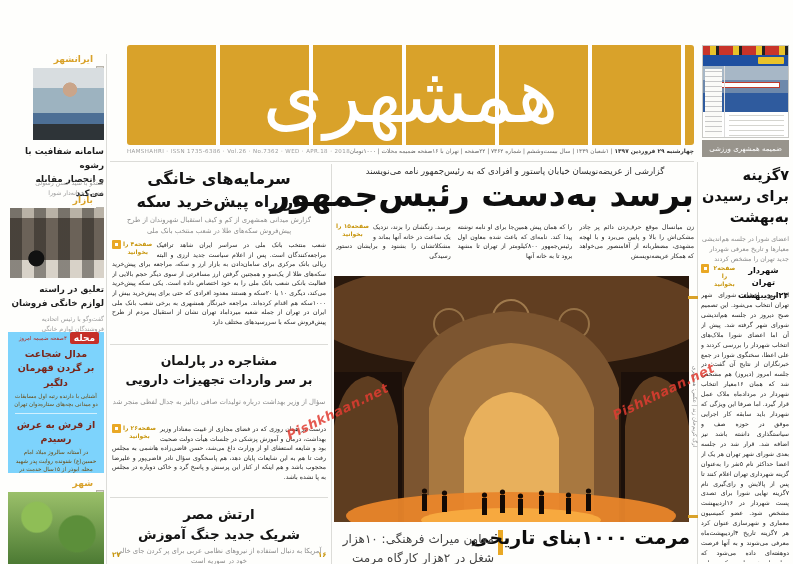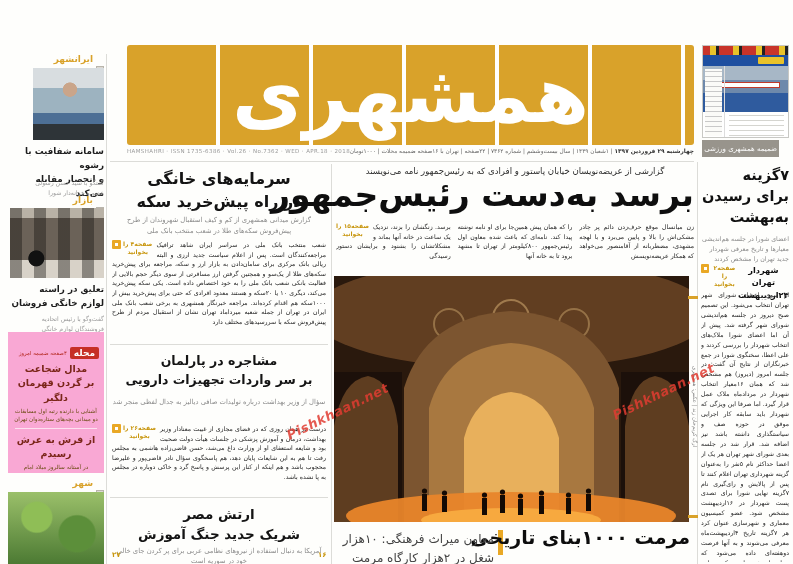--- a/index.html
+++ b/index.html
@@ -10,21 +10,21 @@
   .pre { white-space:pre-line; }
   .hline { height:1px; background:#dcdcd8; }
   .vline { width:1px; background:#dcdcd8; }
 
   
   .logo { left:127px; top:45px; width:567px; height:100px;
     background:
       repeating-linear-gradient(90deg, rgba(255,255,255,0) 0 89px, #ffffff 89px 93px),
       #d9a22a;
     border-radius:3px; display:flex; align-items:center; justify-content:center;
-    color:#fff; font-size:78px; font-weight:bold; letter-spacing:2px; overflow:hidden; }
+    color:#fff; font-size:78px; font-weight:normal; letter-spacing:2px; overflow:hidden; }
   .meta-en { left:127px; top:148px; width:300px; font-size:5.5px; color:#9a9a9a; letter-spacing:.4px; direction:ltr; }
   .dateline { left:300px; top:148px; width:394px; font-size:5.8px; color:#666; text-align:right; }
   .dateline b { color:#333; }
 
   
   .kicker { left:336px; top:166px; width:358px; font-size:8.6px; color:#2b2b2b; text-align:center; }
   .mainhead { left:334px; top:175px; width:360px; font-size:33px; font-weight:bold; color:#0e0e0e;
     text-align:right; white-space:nowrap; letter-spacing:-1px; }
   .leadcols { left:336px; top:222px; width:358px; height:50px; display:grid;
     grid-template-columns:repeat(3,1fr); gap:7px; direction:rtl; font-size:6.2px;
@@ -46,21 +46,21 @@
   .thumb { left:702px; top:45px; width:87px; height:93px; border:1px solid #c8c8c4; background:#fff; overflow:hidden; position:absolute; }
   .t-strip1 { height:9px; background:repeating-linear-gradient(90deg,#c8342a 0 7px,#e8c22a 7px 13px,#222 13px 16px,#c8342a 16px 23px); }
   .t-strip2 { height:11px; background:#1e4fa0; position:relative; }
   .t-strip2::after { content:""; position:absolute; right:4px; top:2px; width:26px; height:7px; background:#e8c22a; border-radius:1px; }
   .t-photo { height:46px; background:linear-gradient(180deg,#a7b7c6 0 30%,#6e89ab 30% 58%,#2f5b9e 58% 100%); position:relative; }
   .t-cap { position:absolute; left:8px; top:16px; right:8px; height:6px; background:#fff; border:1px solid #c0392b; }
   .t-left { position:absolute; left:0; top:20px; width:22px; height:73px; background:#fbfbf8; border-right:1px solid #ddd;
     background-image:repeating-linear-gradient(180deg,#c9c9c9 0 1px, transparent 1px 5px); background-clip:content-box; padding:3px 2px; }
   .t-body { height:27px; background:#fff; padding:3px 4px 3px 26px;
     background-image:repeating-linear-gradient(180deg,#d5d5d0 0 1px, transparent 1px 5px); background-origin:content-box; background-clip:content-box; }
-  .supp-cap { left:702px; top:140px; width:77px; height:17px; background:#98948c; color:#fff; font-size:7px;
+  .supp-cap { left:702px; top:140px; width:87px; height:17px; background:#98948c; color:#fff; font-size:7px;
     display:flex; align-items:center; justify-content:center; }
   .r-head { left:701px; top:165px; width:88px; font-size:14.5px; font-weight:bold; color:#101010; text-align:right; line-height:1.45; }
   .r-sub { left:701px; top:234px; width:88px; font-size:6.3px; color:#8a8a8a; text-align:right; line-height:1.55; }
   .r-leadrow { left:701px; top:264px; width:88px; display:flex; direction:rtl; justify-content:space-between; align-items:flex-start; }
   .r-leadbold { font-size:8.2px; font-weight:bold; color:#111; text-align:center; line-height:1.5; }
   .r-body { left:701px; top:290px; width:88px; height:272px; font-size:6.2px; line-height:1.6; text-align:justify; color:#222; overflow:hidden; }
 
   
   .m-head1 { left:112px; top:167px; width:214px; font-size:16px; font-weight:bold; color:#141414; text-align:center; line-height:1.45; }
   .m-sub1 { left:112px; top:215px; width:214px; font-size:6.8px; color:#8a8a8a; text-align:center; line-height:1.55; }
@@ -72,21 +72,21 @@
   .m-sub3 { left:112px; top:546px; width:214px; font-size:6.8px; color:#8a8a8a; text-align:center; line-height:1.5; }
   .goldnum { font-size:7px; font-weight:bold; color:#c8960e; }
 
   
   .sec-row { left:8px; top:0; width:96px; display:flex; direction:rtl; align-items:center; gap:3px; }
   .sec-icon { width:8px; height:8px; background:#dcd9d2; border:1px solid #b9b5ac; }
   .sec-label { color:#d9a22a; font-weight:bold; font-size:9px; border-bottom:3px solid #0ea5e9; padding-bottom:18px; }
   .l-photo { position:absolute; overflow:hidden; }
   .l-head { position:absolute; left:8px; width:96px; font-size:8.8px; font-weight:bold; color:#1d1d1d; text-align:right; line-height:1.6; }
   .l-sub { position:absolute; left:8px; width:96px; font-size:6.2px; color:#9a9a9a; text-align:right; line-height:1.55; }
-  .mah-box { left:8px; top:332px; width:96px; height:141px; background:#f9a8d4; padding:15px 5px; overflow:hidden; position:absolute; }
+  .mah-box { left:8px; top:332px; width:96px; height:141px; background:#7dd3fc; padding:0 5px; overflow:hidden; position:absolute; }
   .mah-hdr { display:flex; direction:rtl; align-items:center; gap:3px; }
   .mah-label { background:#c62f26; color:#fff; font-size:9px; font-weight:bold; padding:1px 4px; border-radius:2px; }
   .mah-note { color:#b3281f; font-size:5.4px; }
   .mah-h { font-size:9.5px; font-weight:bold; color:#7a2619; text-align:center; line-height:1.5; margin-top:3px; }
   .mah-s { font-size:5.7px; color:#6b4b12; text-align:center; line-height:1.5; margin-top:2px; }
   .mah-div { height:1px; background:rgba(255,255,255,.65); margin:4px 2px; }
 
   .wm { position:absolute; color:rgba(224,60,49,.85); font-weight:bold; font-style:italic; font-size:13px;
     transform:rotate(-26deg); direction:ltr; letter-spacing:.5px; }
 </style>

